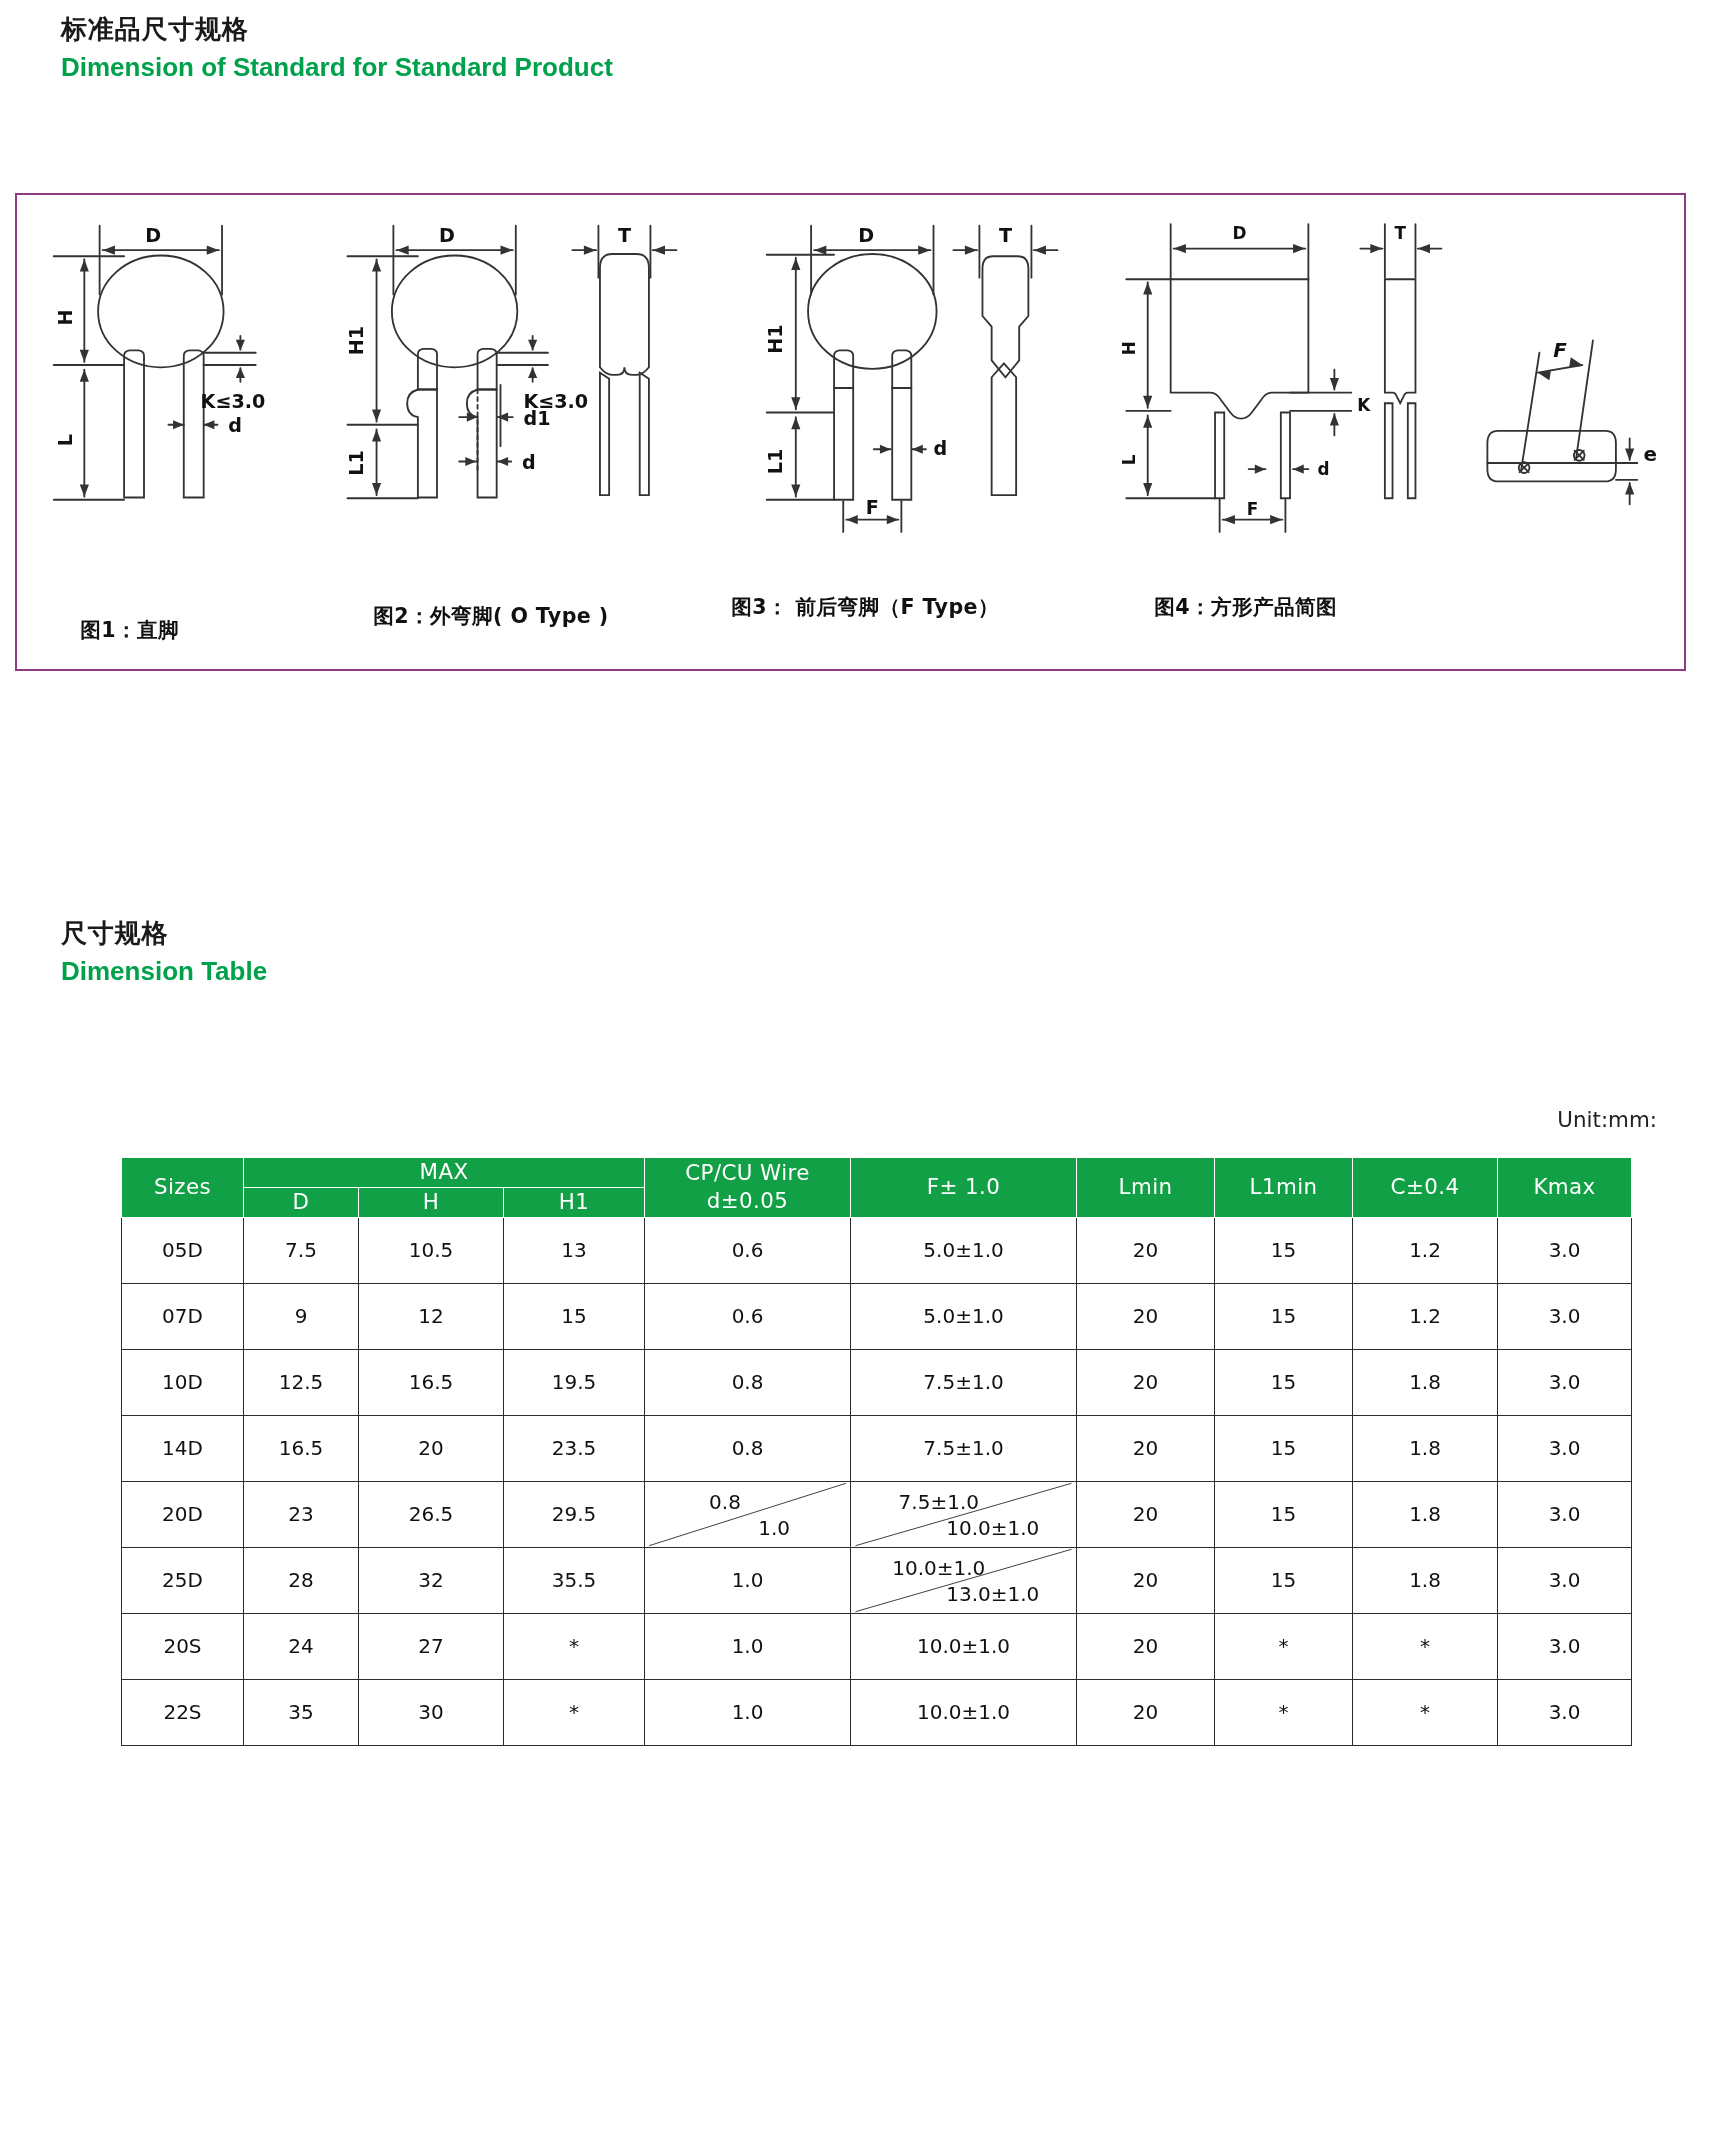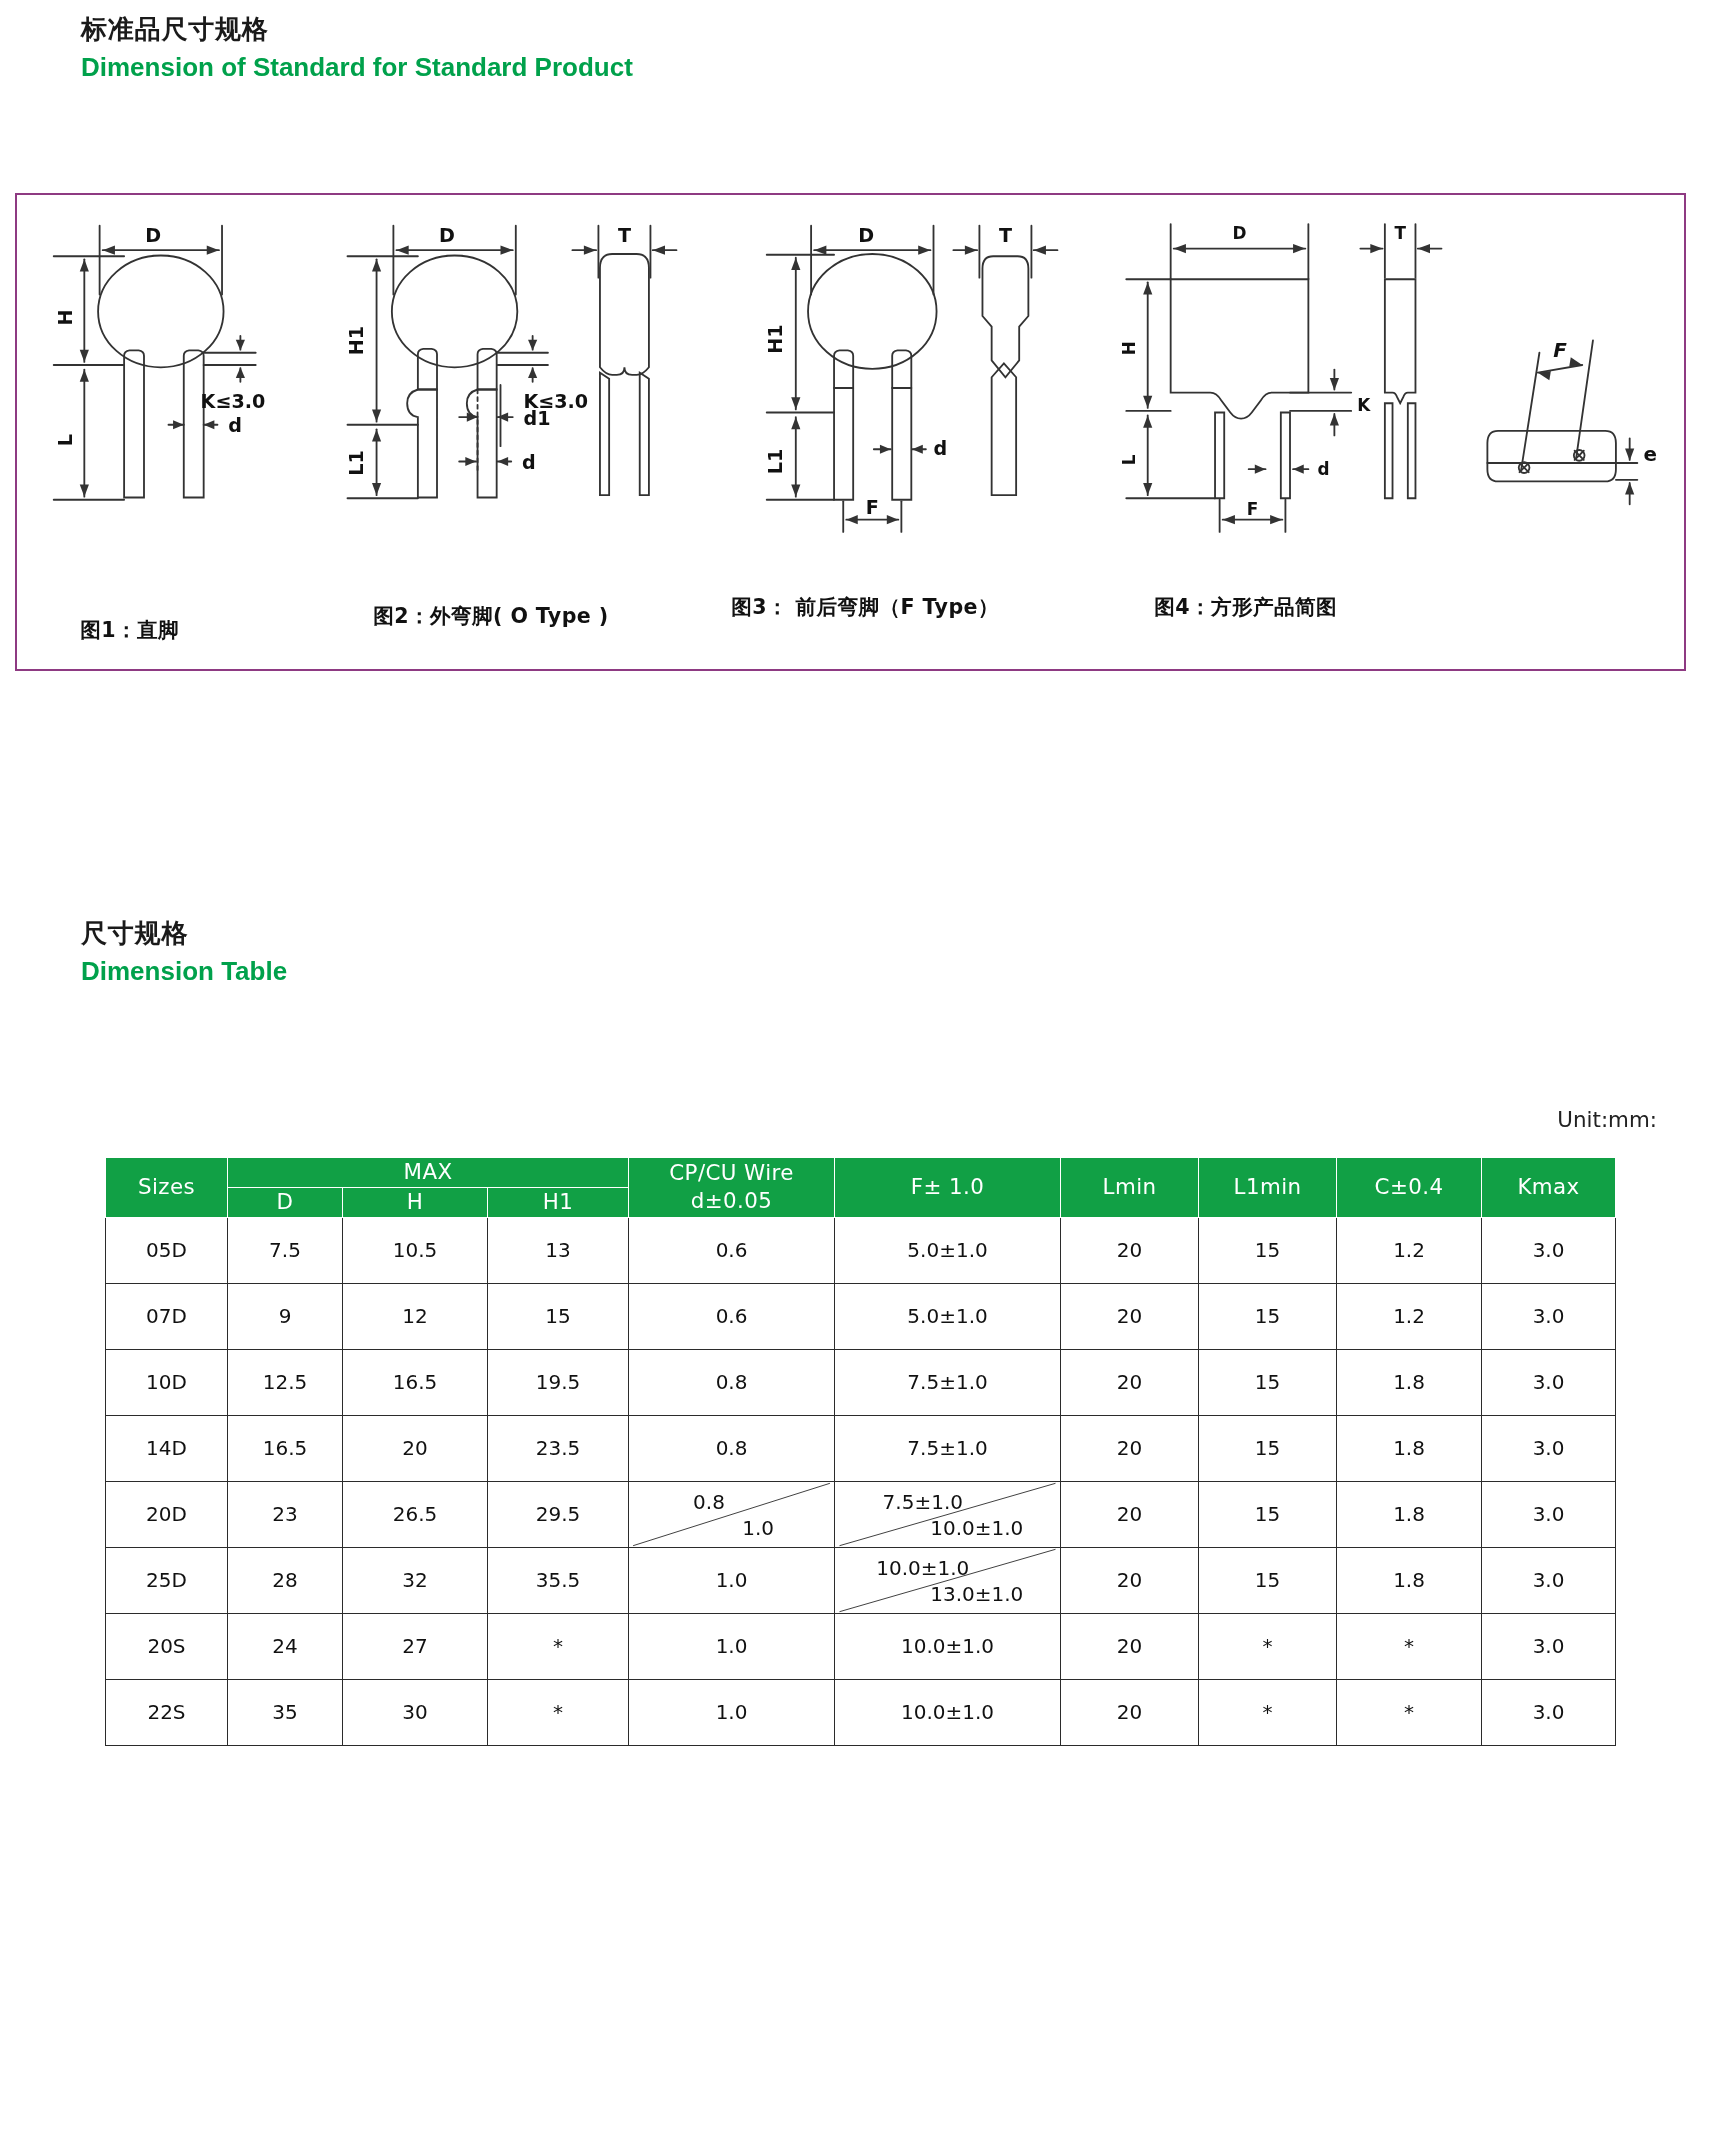--- a/index.html
+++ b/index.html
@@ -8,21 +8,21 @@
     width: 1730px;
     height: 2129px;
     background: #ffffff;
     font-family: "Liberation Sans", "DejaVu Sans", sans-serif;
     color: #1a1a1a;
     position: relative;
     overflow: hidden;
   }
 
   
-  .sec-head { position:absolute;margin-left:20px; }
+  .sec-head { position:absolute; }
   .sec-cn {
     font-size: 26px; font-weight: 700; color: #1a1a1a;
     letter-spacing: 0.8px; line-height: 1.2;
     font-family: "DejaVu Sans", "Liberation Sans", sans-serif;
   }
   .sec-en {
     font-size: 26px; font-weight: 700; color: #00a14b;
     letter-spacing: 0px; line-height: 1.25; margin-top: 6.1px;
   }
 
@@ -51,20 +51,21 @@
     font-size: 21.4px; color: #222;
     font-family: "DejaVu Sans", "Liberation Sans", sans-serif;
   }
 
   
   .table-wrap { position:absolute; left:105px; top:1157px; width:1511px; }
   table.dim {
     border-collapse: collapse;
     width: 1511px;
     table-layout: fixed;
+    margin-left: 16px;
   }
   table.dim th, table.dim td {
     border: 1.5px solid #2b2b2b;
     text-align: center;
     vertical-align: middle;
     font-size: 20px;
     color: #111;
     font-family: "DejaVu Sans", "Liberation Sans", sans-serif;
     padding: 0;
   }

